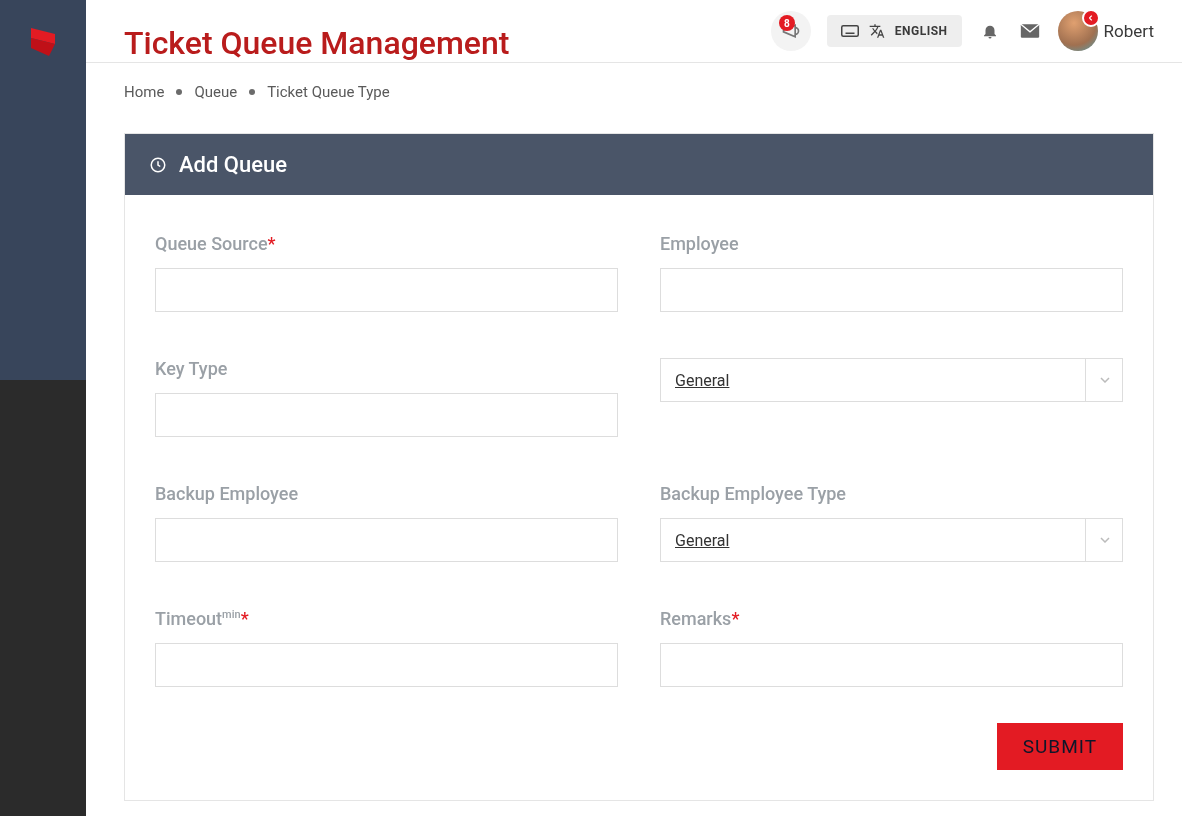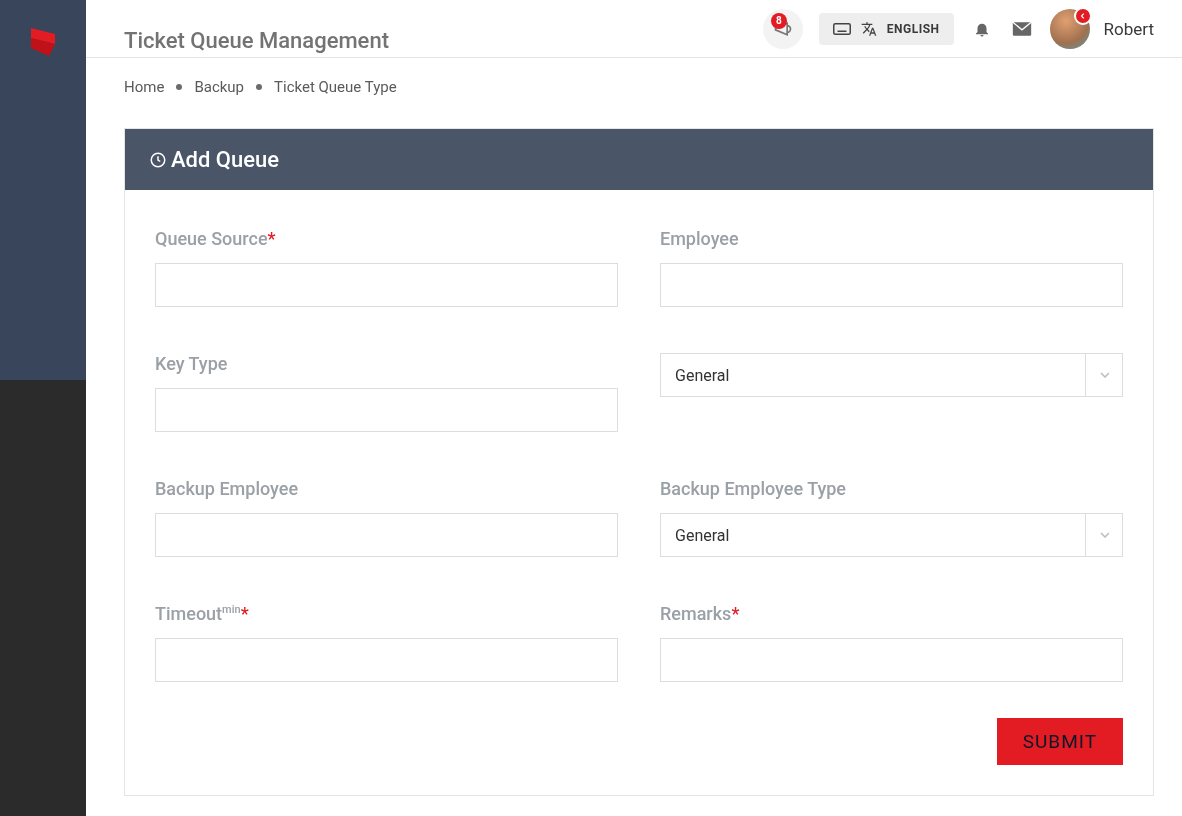--- a/index.html
+++ b/index.html
@@ -43,23 +43,23 @@
   }
   .header {
     height: 80px;
     border-bottom: 1px solid #e5e5e5;
     display: flex;
     align-items: center;
     padding: 0 28px 0 38px;
     justify-content: space-between;
   }
   .page-title {
-    font-size: 22px;
+    font-size: 32px;
     font-weight: 500;
-    color: #737373;
+    color: #b91c1c;
     margin-top: 24px;
   }
   .header-actions {
     display: flex;
     align-items: center;
     gap: 16px;
   }
   .notif-badge-wrap {
     position: relative;
     width: 40px;
@@ -105,21 +105,21 @@
     display: flex;
     align-items: center;
     justify-content: center;
     color: #666;
     cursor: pointer;
   }
   .avatar-wrap {
     position: relative;
     display: flex;
     align-items: center;
-    gap: 14px;
+    gap: 6px;
   }
   .avatar {
     width: 40px;
     height: 40px;
     border-radius: 50%;
     background: radial-gradient(circle at 40% 30%, #e0a070, #a07050 60%, #50a0b0);
     position: relative;
   }
   .avatar-badge {
     position: absolute;
@@ -153,21 +153,21 @@
   .panel {
     border: 1px solid #e5e5e5;
     background: #fff;
   }
   .panel-header {
     background: #4a5568;
     color: #fff;
     padding: 18px 24px;
     display: flex;
     align-items: center;
-    gap: 4px;
+    gap: 12px;
     font-size: 22px;
     font-weight: 500;
   }
   .panel-body {
     padding: 30px 30px 30px 30px;
     margin-top: 8px;
   }
   .form-grid {
     display: grid;
     grid-template-columns: 1fr 1fr;
@@ -184,20 +184,21 @@
   .sup { font-size: 11px; vertical-align: super; }
   .form-control {
     width: 100%;
     height: 44px;
     border: 1px solid #dddddd;
     padding: 0 14px;
     font-size: 16px;
     color: #333;
     background: #fff;
     font-family: inherit;
+    text-decoration: underline;
   }
   .select-wrap {
     position: relative;
   }
   .select-wrap .form-control {
     appearance: none;
     padding-right: 44px;
   }
   .select-caret {
     position: absolute;
@@ -286,21 +287,21 @@
           </div>
           <span class="user-name">Robert</span>
         </div>
       </div>
     </header>
 
     <div class="content">
       <nav class="breadcrumb">
         <span>Home</span>
         <span class="crumb-dot"></span>
-        <span>Backup</span>
+        <span>Queue</span>
         <span class="crumb-dot"></span>
         <span>Ticket Queue Type</span>
       </nav>
 
       <section class="panel">
         <div class="panel-header">
           <svg width="18" height="18" viewBox="0 0 24 24" fill="none" stroke="#fff" stroke-width="2">
               <circle cx="12" cy="12" r="9"></circle>
               <path d="M12 7v5l3 2"></path>
             </svg>

